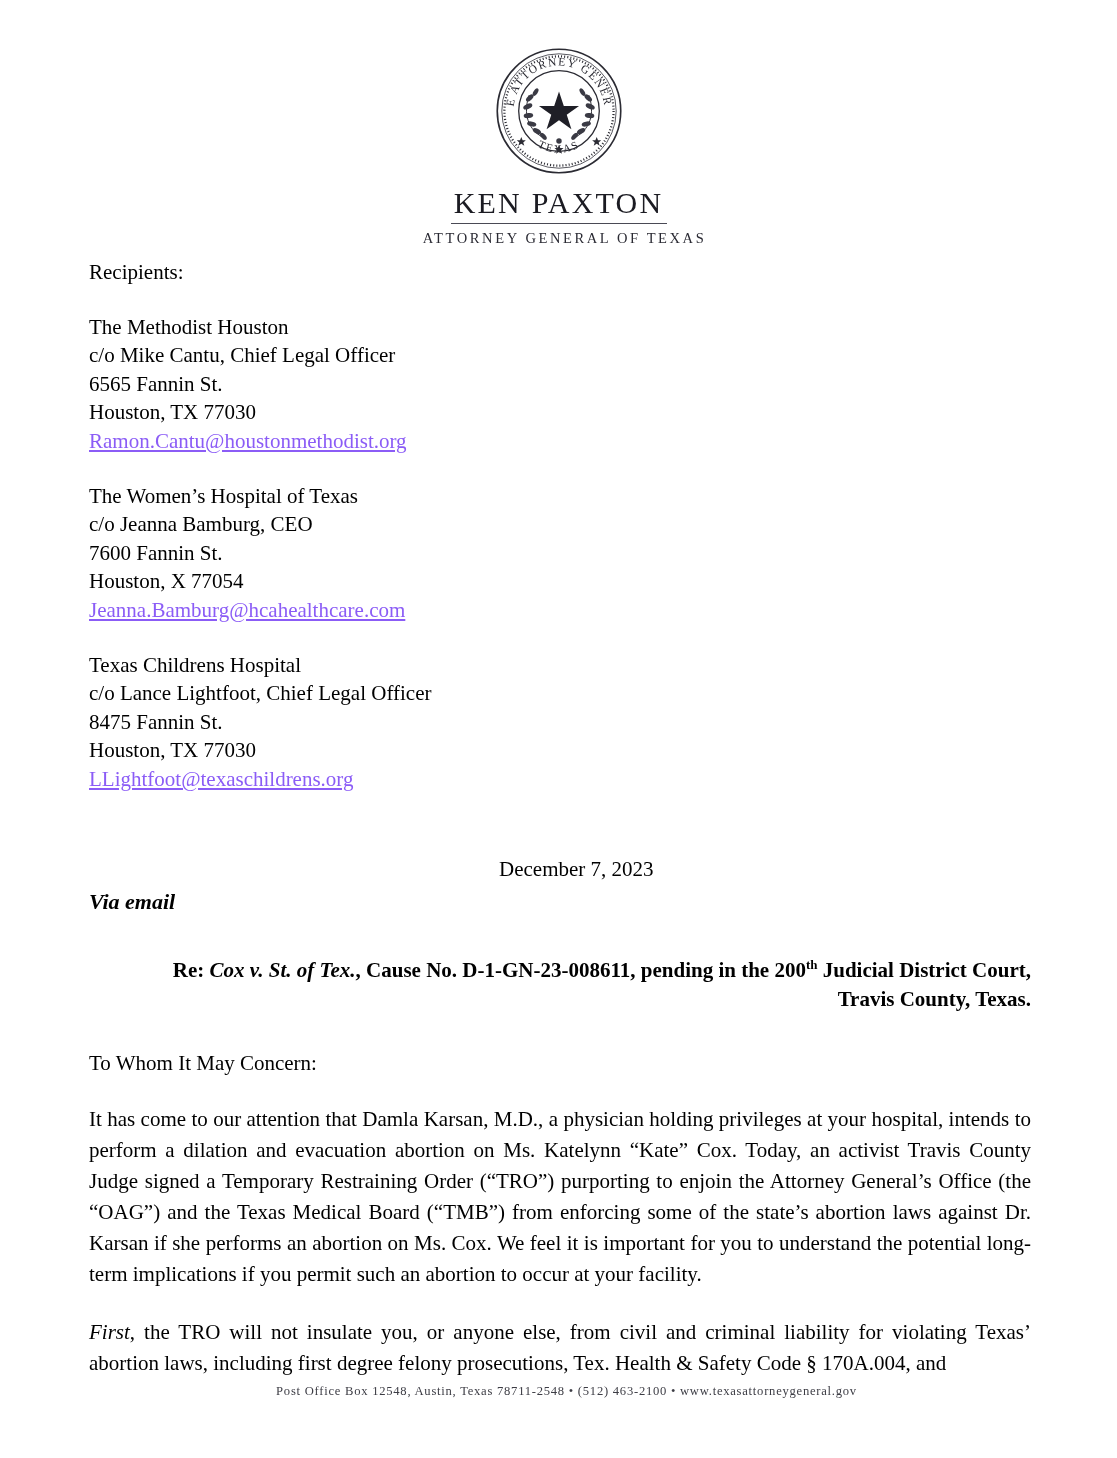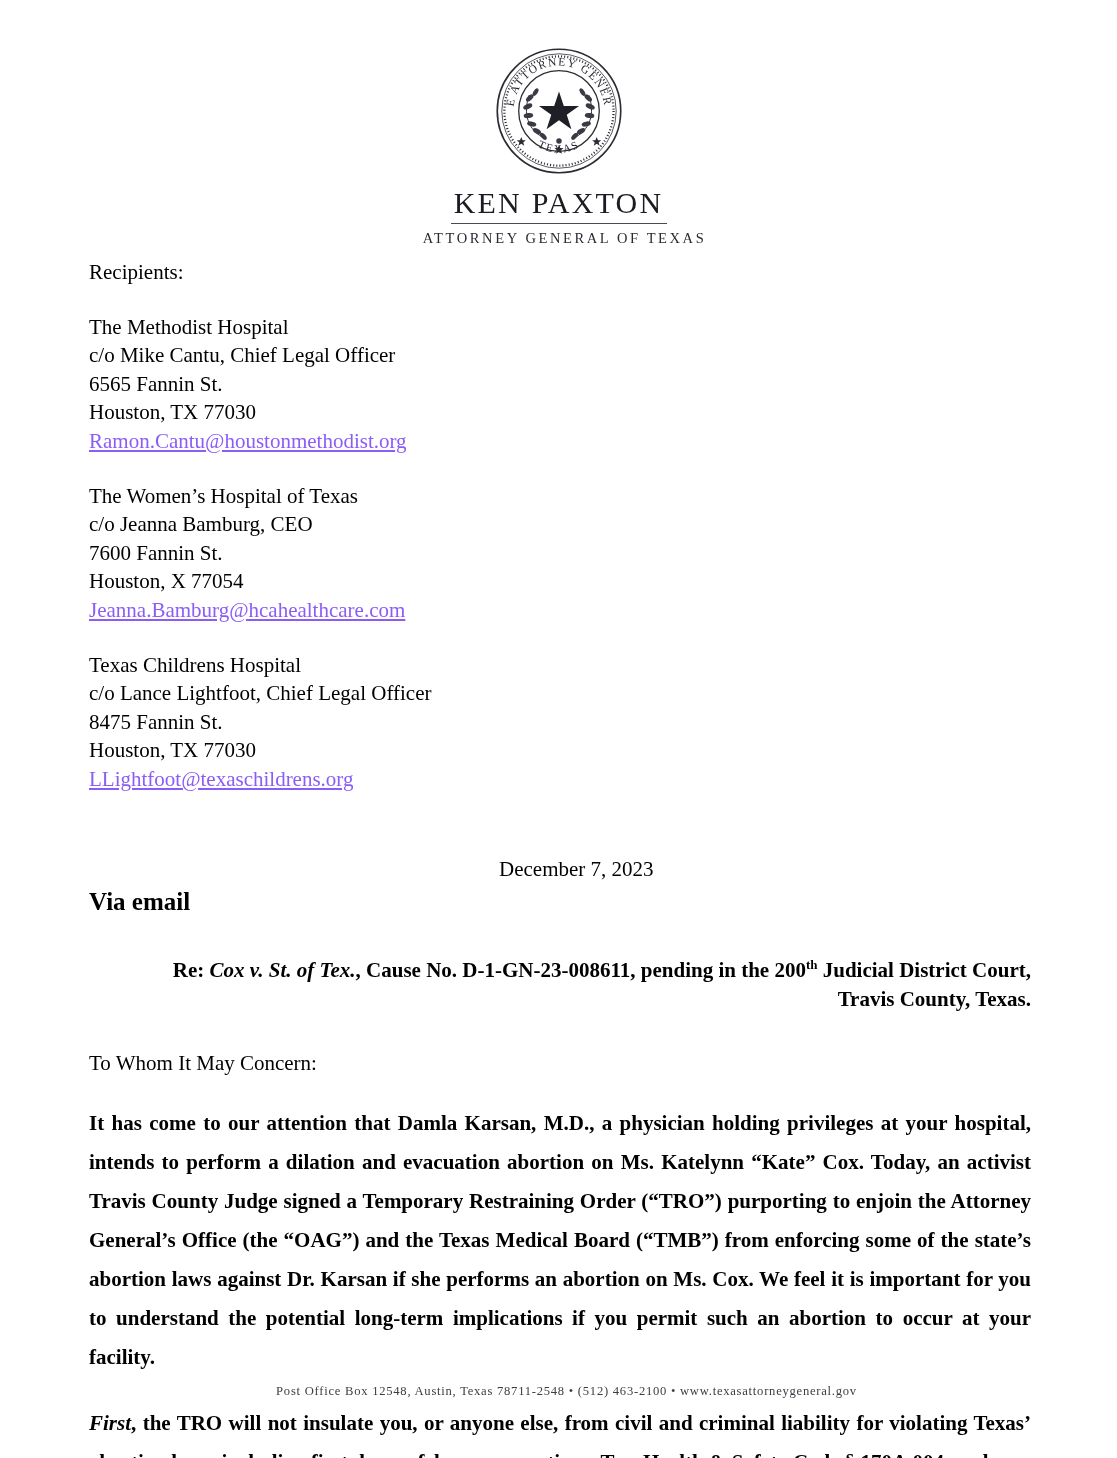--- a/index.html
+++ b/index.html
@@ -92,22 +92,23 @@
   }
   .date-text {
     position: absolute;
     left: 410px;
     top: 0;
     font-size: 21px;
     line-height: 28px;
   }
   .via-email {
     margin-top: 3px;
+    font-style: italic;
     font-weight: bold;
-    font-size: 25px;
+    font-size: 22px;
     line-height: 28px;
   }
 
   .re-block {
     margin-top: 40px;
     margin-left: 81px;
     font-weight: bold;
     font-size: 21px;
     line-height: 29px;
     text-align: right;
@@ -121,24 +122,23 @@
 
   .salutation {
     margin-top: 35px;
     font-size: 21px;
     line-height: 28px;
   }
 
   p.body-par {
     margin: 27px 0 0 0;
     font-size: 21px;
-    line-height: 39px;
+    line-height: 31px;
     text-align: justify;
     text-justify: inter-word;
-    font-weight: bold;
   }
   p.body-par i { font-style: italic; }
 
   
   .footer {
     position: absolute;
     left: 0;
     right: 0;
     top: 1384px;
     text-align: center;
@@ -202,21 +202,21 @@
     <div class="ag-name">KEN PAXTON</div>
     <div class="ag-rule"></div>
     <div class="ag-title">ATTORNEY GENERAL OF TEXAS</div>
   </div>
 
   <div class="content">
 
     <div class="recip-label">Recipients:</div>
 
     <div class="recip-block">
-      <div class="line">The Methodist Hospital</div>
+      <div class="line">The Methodist Houston</div>
       <div class="line">c/o Mike Cantu, Chief Legal Officer</div>
       <div class="line">6565 Fannin St.</div>
       <div class="line">Houston, TX 77030</div>
       <div class="line"><a class="email" href="#">Ramon.Cantu@houstonmethodist.org</a></div>
     </div>
 
     <div class="recip-block">
       <div class="line">The Women’s Hospital of Texas</div>
       <div class="line">c/o Jeanna Bamburg, CEO</div>
       <div class="line">7600 Fannin St.</div>

